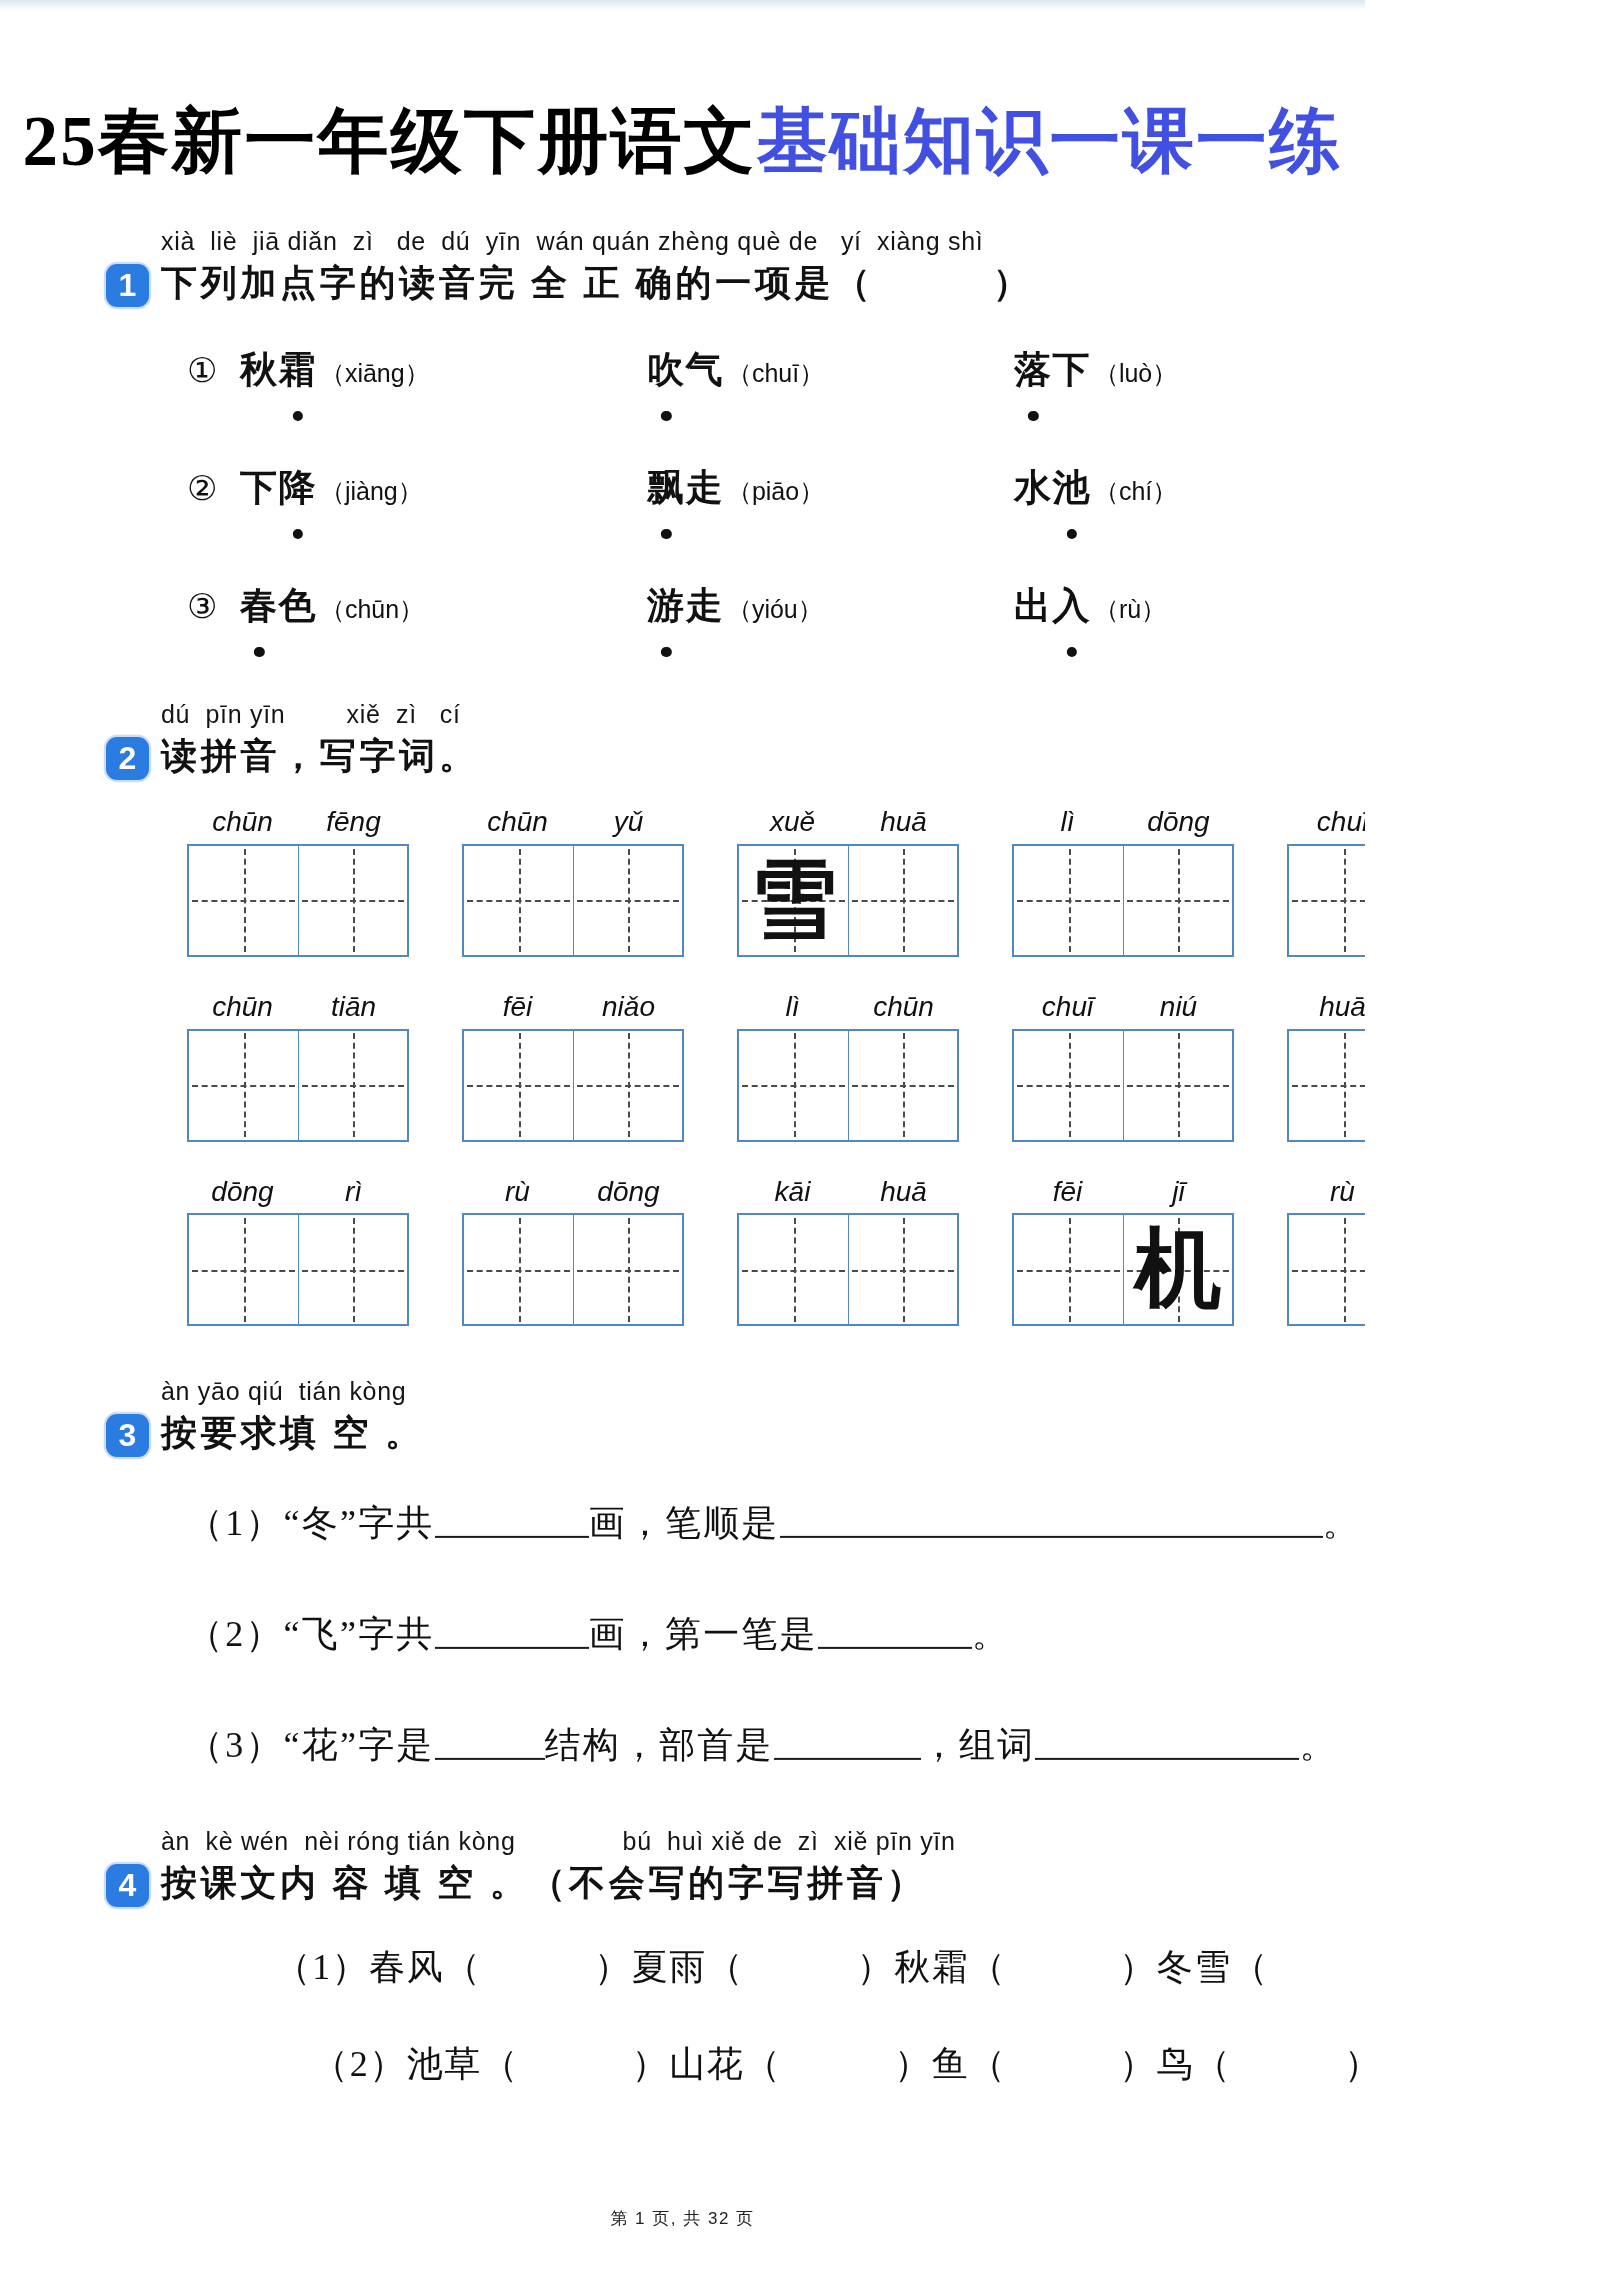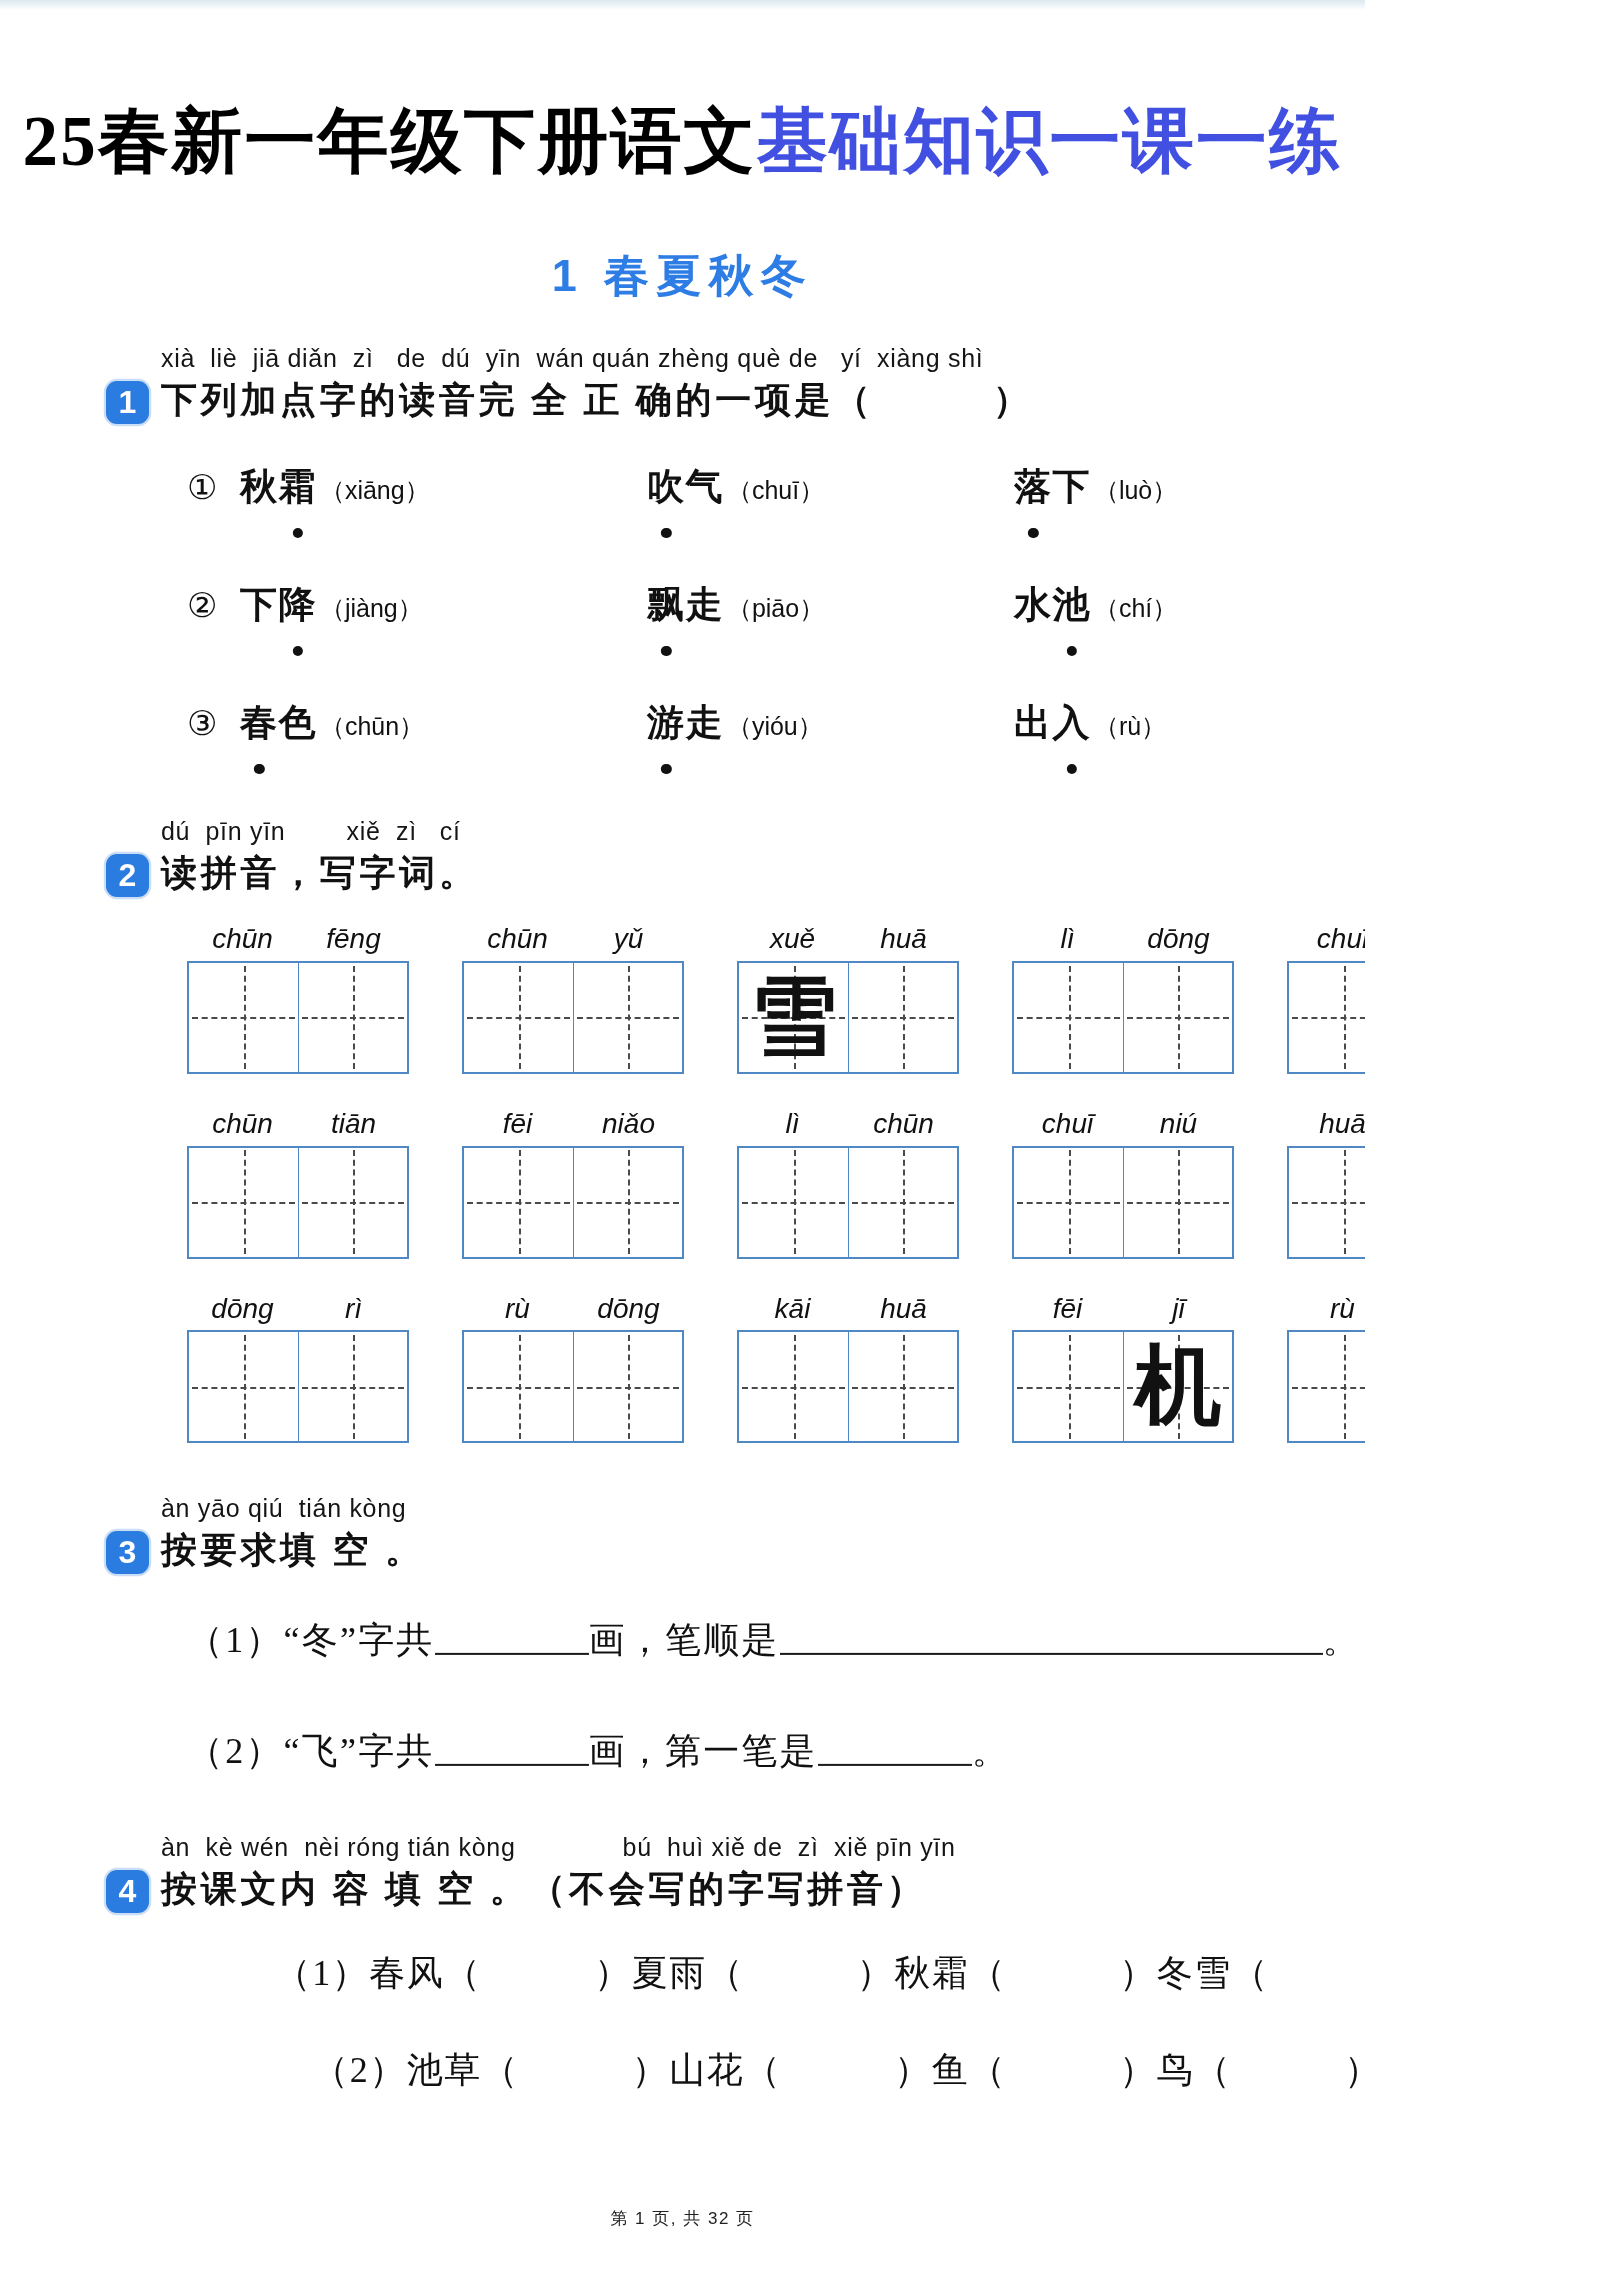--- a/index.html
+++ b/index.html
@@ -80,21 +80,20 @@
     letter-spacing:1.5px;}
 </style>
 </head>
 <body>
 
 <div class="page">
   <div class="scan-strip"></div>
 
   <div class="main-title"><span class="t-black">25春新一年级下册语文</span><span class="t-blue">基础知识一课一练</span></div>
 
-  <div class="lesson-title">1  春夏秋冬</div>
 
   <div class="content">
 
     <div class="sec">
       <div class="sec-head">
         <div class="badge">1</div>
         <div class="head-col">
           <div class="pinyin-line">xià  liè  jiā diǎn  zì   de  dú  yīn  wán quán zhèng què de   yí  xiàng shì</div>
           <div class="head-line"><span>下列加点字的读音完 全 正 确的一项是</span><span class="answer-paren">（　　　）</span></div>
         </div>
@@ -324,20 +323,21 @@
       <div class="sec-head">
         <div class="badge">3</div>
         <div class="head-col">
           <div class="pinyin-line">àn yāo qiú  tián kòng</div>
           <div class="head-line">按要求填 空 。</div>
         </div>
       </div>
       <div class="q3-items" id="q3-items">
           <div class="fill-line"><span>（1）“冬”字共</span><span class="blank" style="width: 154px;"></span><span>画，笔顺是</span><span class="blank" style="width: 543px;"></span><span>。</span></div>
           <div class="fill-line"><span>（2）“飞”字共</span><span class="blank" style="width: 154px;"></span><span>画，第一笔是</span><span class="blank" style="width: 154px;"></span><span>。</span></div>
+          <div class="fill-line"><span>（3）“花”字是</span><span class="blank" style="width: 110px;"></span><span>结构，部首是</span><span class="blank" style="width: 147px;"></span><span>，组词</span><span class="blank" style="width: 264px;"></span><span>。</span></div>
         </div>
     </div>
 
     <div class="sec" style="margin-top:57px;">
       <div class="sec-head">
         <div class="badge">4</div>
         <div class="head-col">
           <div class="pinyin-line">àn  kè wén  nèi róng tián kòng              bú  huì xiě de  zì  xiě pīn yīn</div>
           <div class="head-line">按课文内 容 填 空 。（不会写的字写拼音）</div>
         </div>

